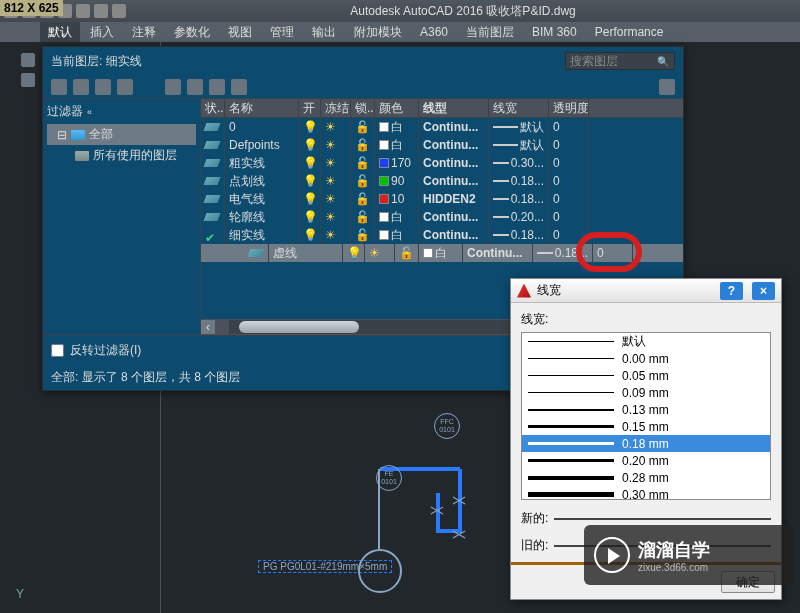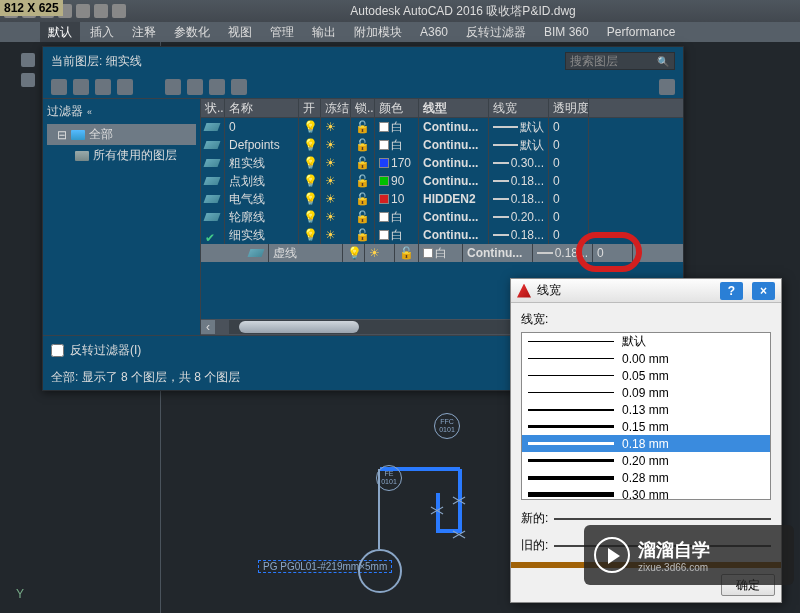--- a/index.html
+++ b/index.html
@@ -71,21 +71,21 @@
 .lw-title .winbtn { height:18px; padding:0 8px; display:flex; align-items:center; justify-content:center; font-weight:bold; color:#fff; border-radius:2px; }
 .lw-title .help{ background:#2a7fd6;} .lw-title .close{ background:#2a7fd6; margin-left:3px;}
 .lw-body { padding:8px 10px; }
 .lw-list { height: 168px; background:#fff; border:1px solid #8a8a8a; overflow:hidden; margin-top:4px; }
 .lw-item { height:17px; display:flex; align-items:center; padding:0 6px; gap:8px; }
 .lw-item .line { flex: 0 0 86px; height:1px; background:#000; }
 .lw-item.sel { background:#3a8bde; color:#fff; }
 .lw-item.sel .line { background:#fff; height:2px;}
 .lw-old { margin-top:10px; display:flex; gap:6px; align-items:center; }
 .lw-old .bar { flex:1; height:2px; background:#444; }
-.lw-btns { border-top:6px solid #a16207; padding:6px; display:flex; gap:6px; justify-content:flex-end; }
+.lw-btns { border-top:3px solid #a16207; padding:6px; display:flex; gap:6px; justify-content:flex-end; }
 .lw-btns .btn { height:22px; padding:0 14px; background:linear-gradient(#fdfdfd,#e0e0e0); border:1px solid #8a8a8a; border-radius:2px; display:flex; align-items:center;}
 
 .watermark { position:absolute; right:6px; bottom:28px; width:210px; height:60px; background:rgba(32,32,32,0.8); border-radius:6px; display:flex; align-items:center; gap:8px; padding:0 10px; }
 .watermark .play { width:36px; height:36px; border:2px solid #fff; border-radius:50%; position:relative; }
 .watermark .play::after{content:""; position:absolute; left:12px; top:9px; border-left:12px solid #fff; border-top:8px solid transparent; border-bottom:8px solid transparent;}
 .watermark .wt { color:#fff; }
 .watermark .wt .big { font-size:18px; font-weight:bold;}
 .watermark .wt .small { font-size:10px; color:#bbb;}
 
 .side-tab { position:absolute; left:40px; top:272px; width:20px; writing-mode:vertical-rl; color:#bbb; font-size:11px; letter-spacing:2px; text-align:center;}
@@ -116,21 +116,21 @@
 <div class="menubar">
   <span class="mitem active">默认</span>
   <span class="mitem">插入</span>
   <span class="mitem">注释</span>
   <span class="mitem">参数化</span>
   <span class="mitem">视图</span>
   <span class="mitem">管理</span>
   <span class="mitem">输出</span>
   <span class="mitem">附加模块</span>
   <span class="mitem">A360</span>
-  <span class="mitem">反转过滤器</span>
+  <span class="mitem">当前图层</span>
   <span class="mitem">BIM 360</span>
   <span class="mitem">Performance</span>
 </div>
 
 <div class="canvas-bg">
   <div class="vline"></div>
   <div class="y-label">Y</div>
   <div class="pgtext">PG   PG0L01-#219mm×5mm</div>
   <div class="drawing">
     <div class="circ"></div>

